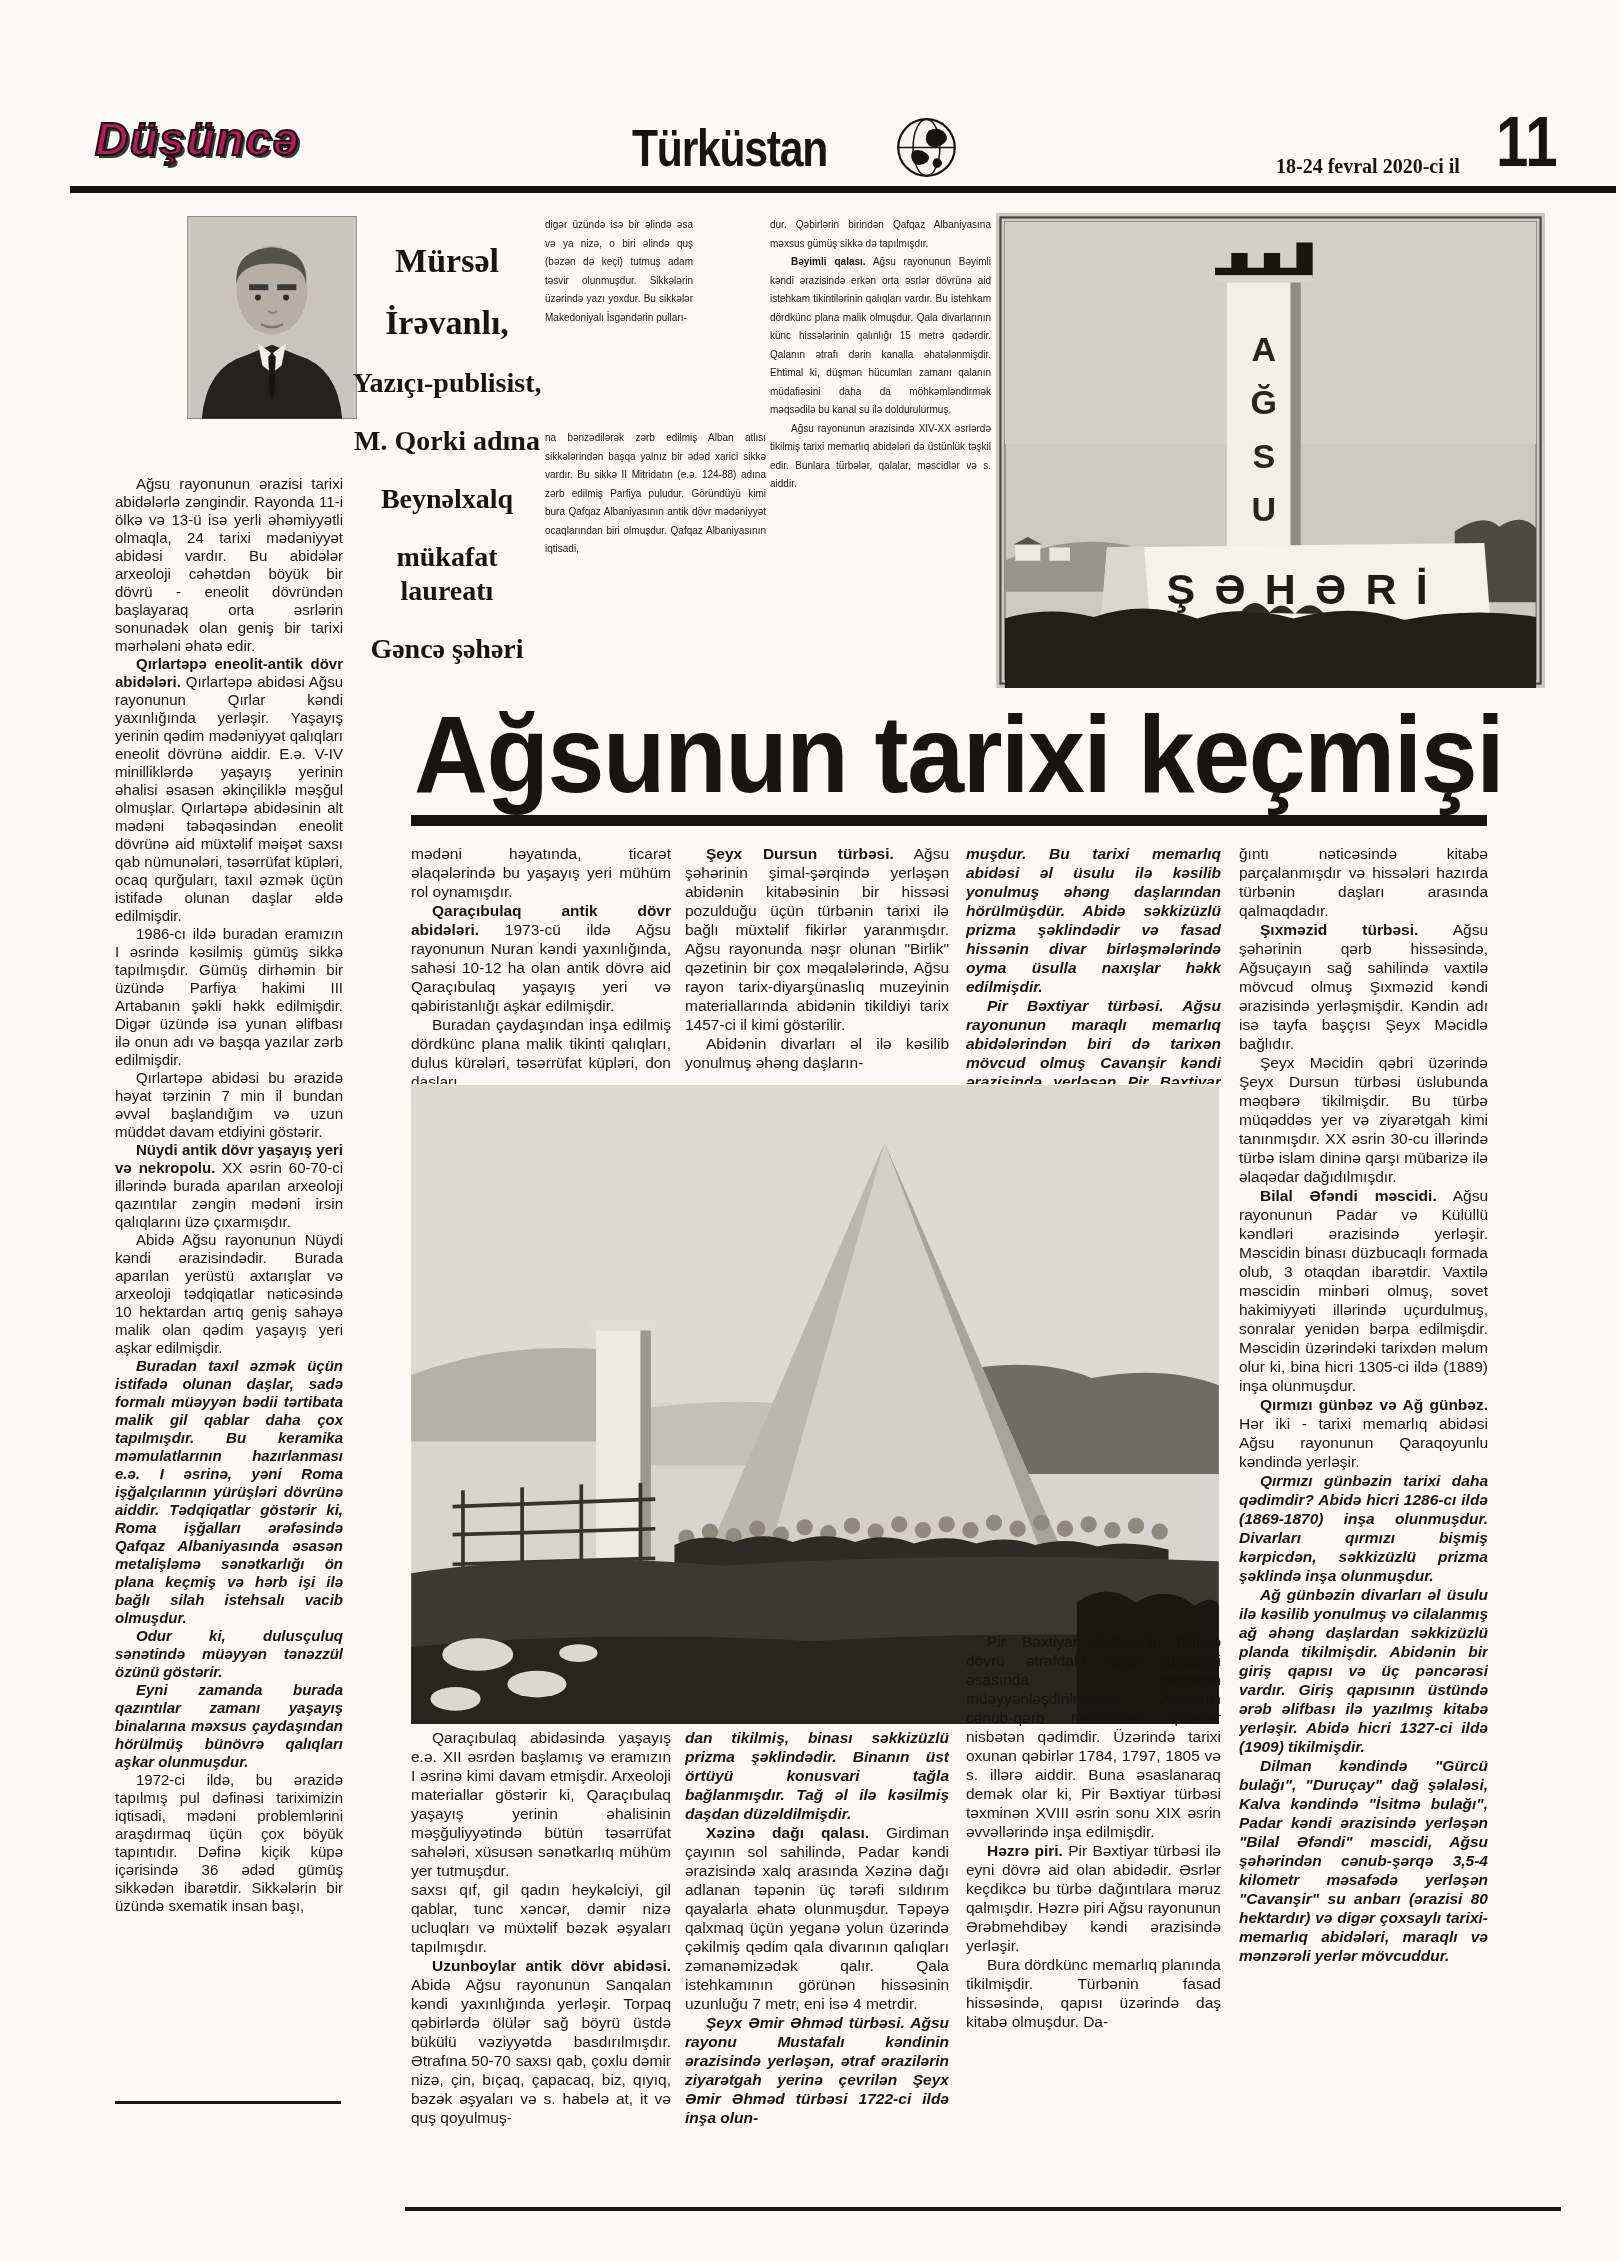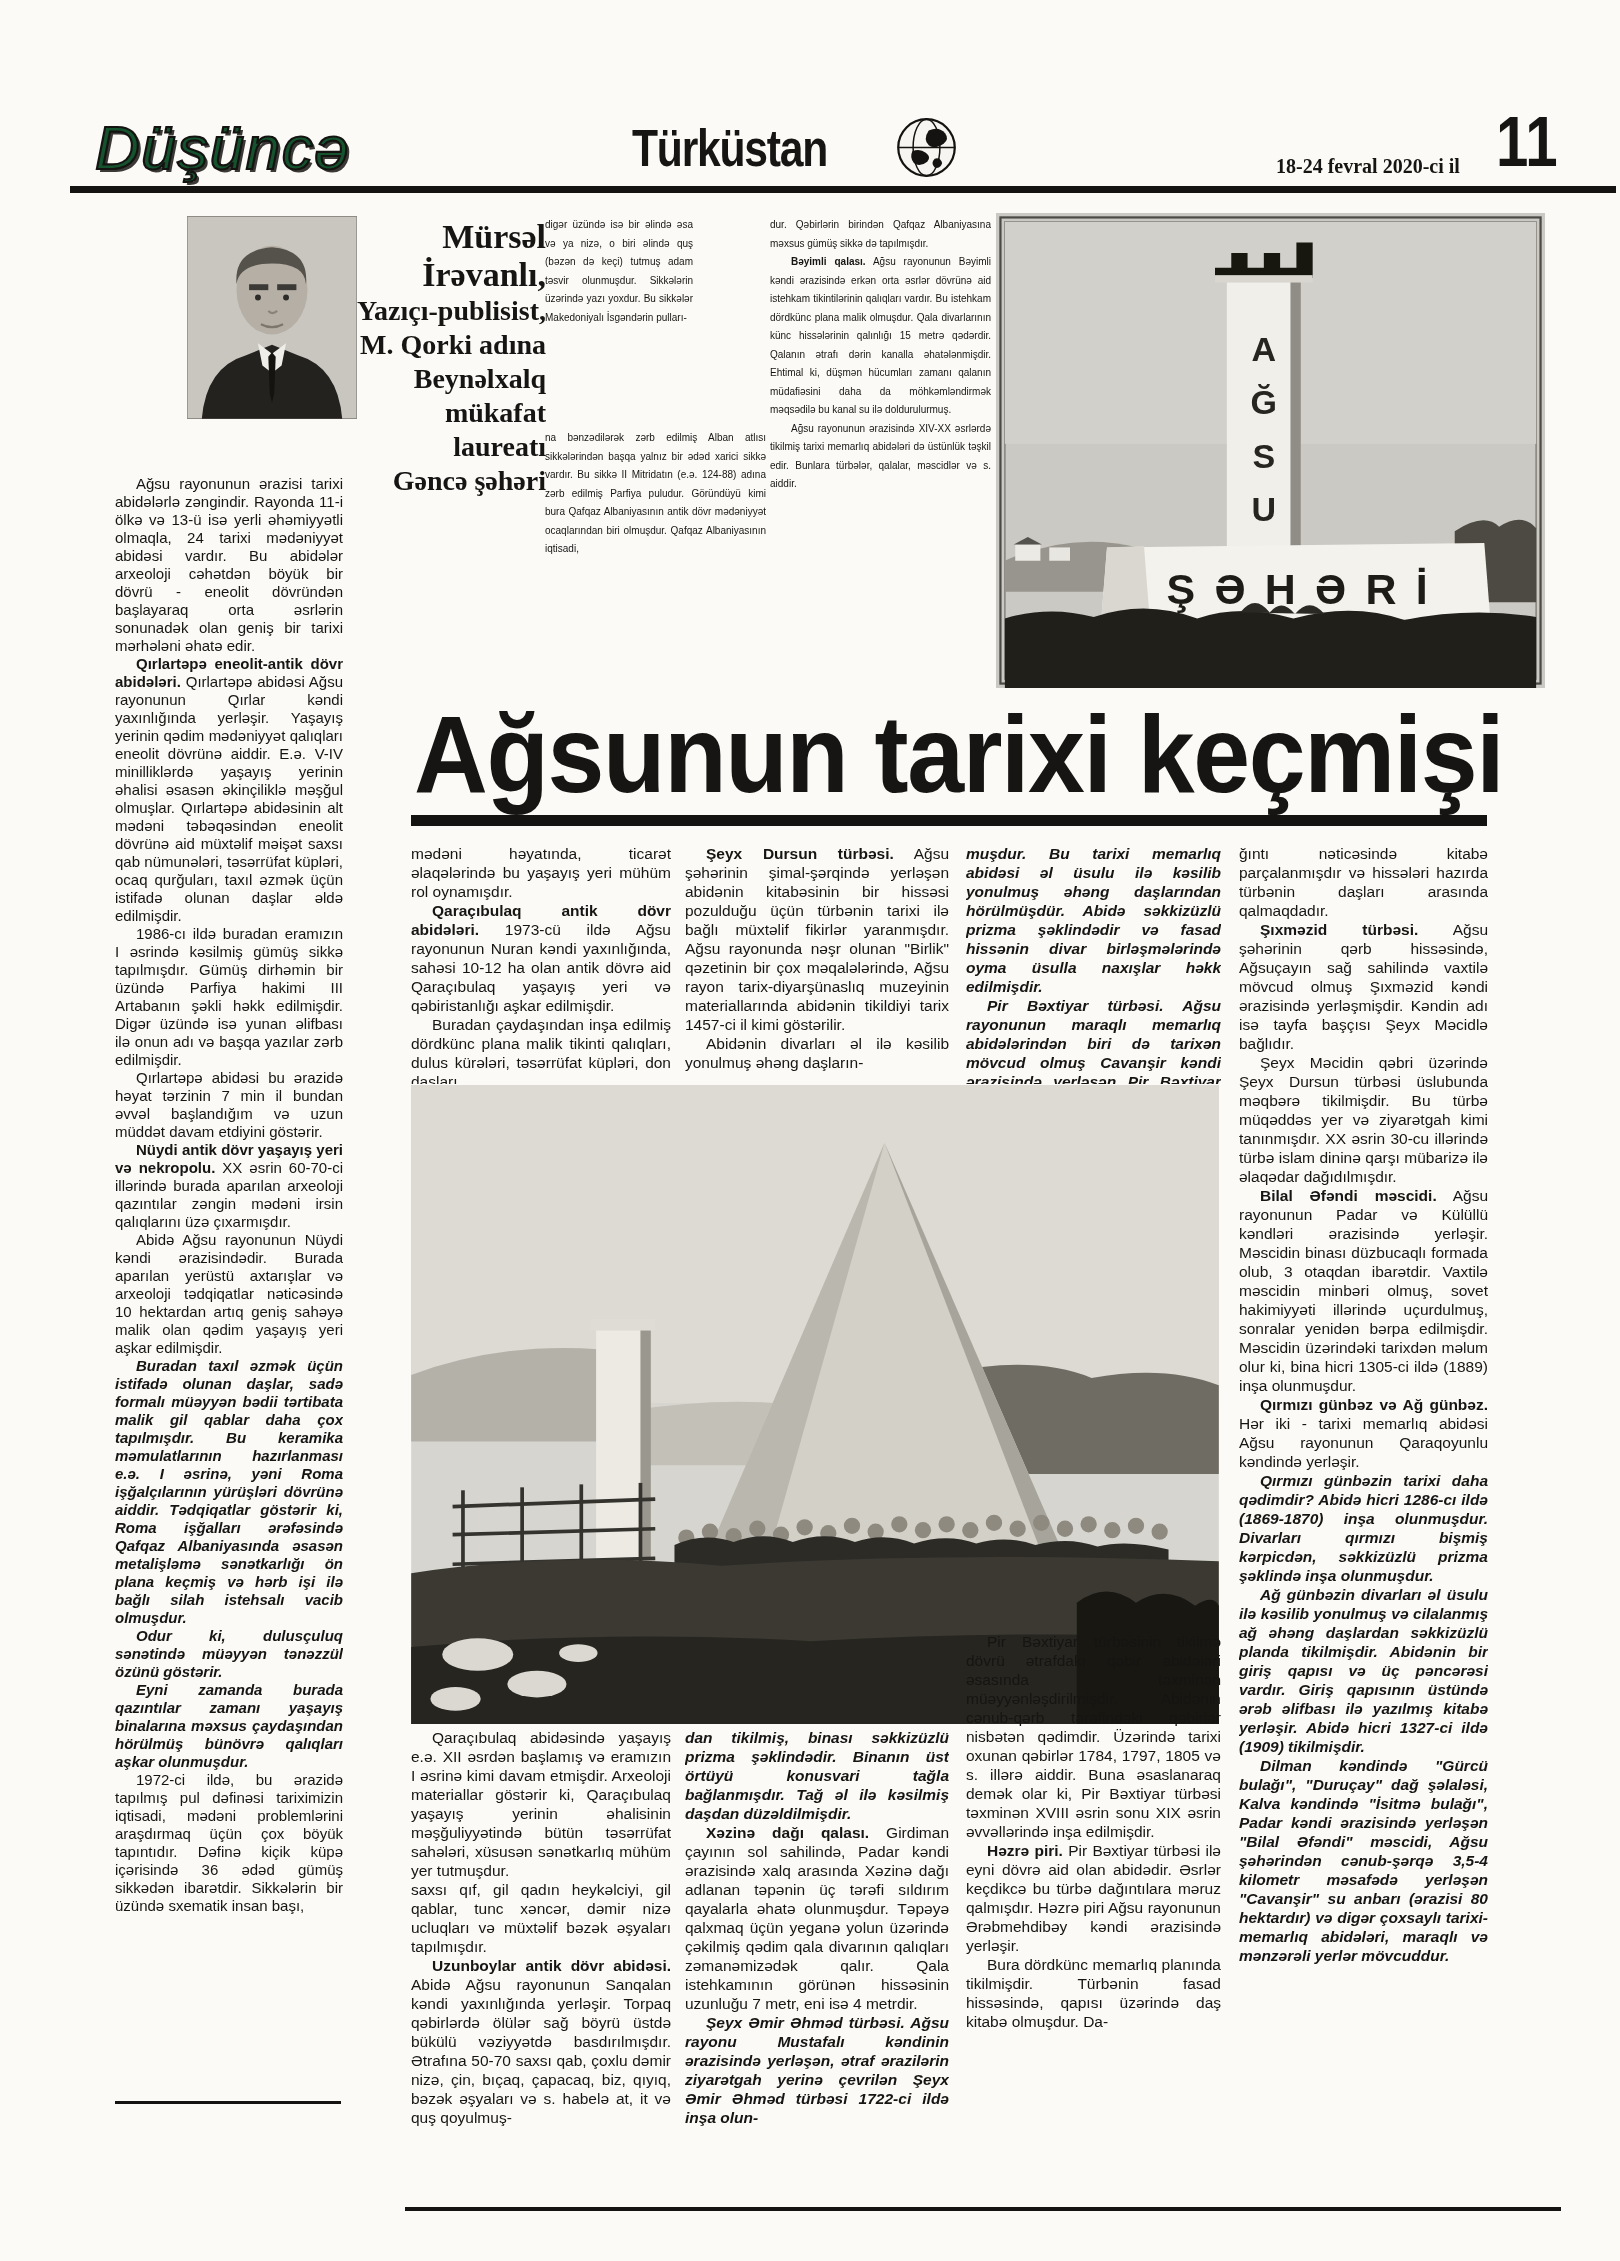--- a/index.html
+++ b/index.html
@@ -1,39 +1,39 @@
 <!DOCTYPE html>
 <html style="font-size:12px"><head>
 <meta charset="utf-8">
 <style>
   html,body{margin:0;padding:0;background:#888;}
   .page{position:relative;width:1620px;height:2261px;background:#fbfaf7;color:#161513;
         font-family:"Liberation Sans",sans-serif;overflow:hidden;}
   .abs{position:absolute;}
   .rule{background:#141311;}
   
-  .logo-dusunce{font-family:"Liberation Sans",sans-serif;font-weight:normal;font-style:italic;
-      font-size:62px;letter-spacing:1.5px;color:#14532d;-webkit-text-stroke:2.2px #141311;
+  .logo-dusunce{font-family:"Liberation Sans",sans-serif;font-weight:bold;font-style:italic;
+      font-size:46px;letter-spacing:1.5px;color:#be185d;-webkit-text-stroke:2.2px #141311;
       text-shadow:3px 3px 0 #3a3936;}
   .masthead{font-weight:bold;font-size:52px;letter-spacing:-1.5px;transform:scaleX(.82);
       transform-origin:left center;white-space:nowrap;}
   .hdr-date{font-family:"Liberation Serif",serif;font-weight:bold;font-size:20px;white-space:nowrap;}
   .hdr-page{font-weight:bold;font-size:71px;transform:scaleX(.82);transform-origin:left top;}
   
   .headline{font-weight:bold;font-size:110px;letter-spacing:-1.5px;transform:scaleX(.93);
       transform-origin:left center;white-space:nowrap;}
   
   .col{overflow:hidden;font-size:15.5px;line-height:19px;}
   .top-col{font-size:10px;line-height:18.5px;}
   .left-col{font-size:15px;line-height:18px;}
   .par{margin:0;text-indent:21px;text-align:justify;}
   .no-ind{text-indent:0;}
   .i{}
   .bi{font-style:italic;font-weight:bold;}
-  .by,.by-lg{font-family:"Liberation Serif",serif;font-weight:bold;text-align:right;text-indent:0;}
+  .by,.by-lg{font-family:"Liberation Serif",serif;font-weight:bold;text-align:center;text-indent:0;margin-top:24px;}
   .by{font-size:28px;line-height:34px;}
   .by-lg{font-size:34px;line-height:38px;}
 </style>
 </head>
 <body>
 
 <div class="page">
 
   <div class="abs logo-dusunce" style="left:95px;top:112px;">Düşüncə</div>
 

